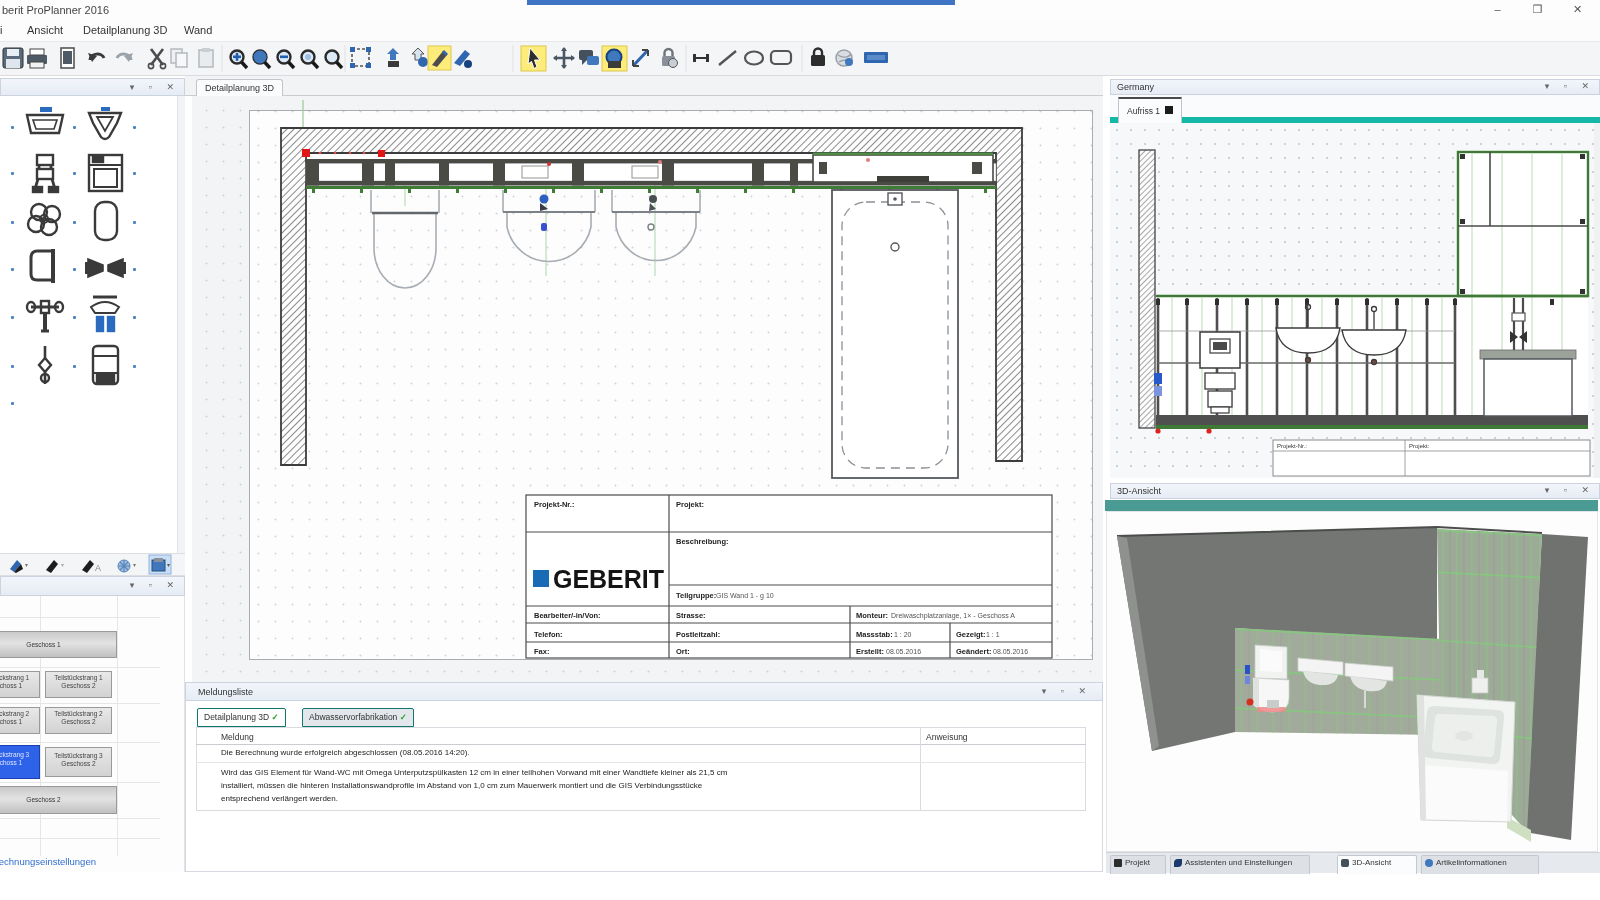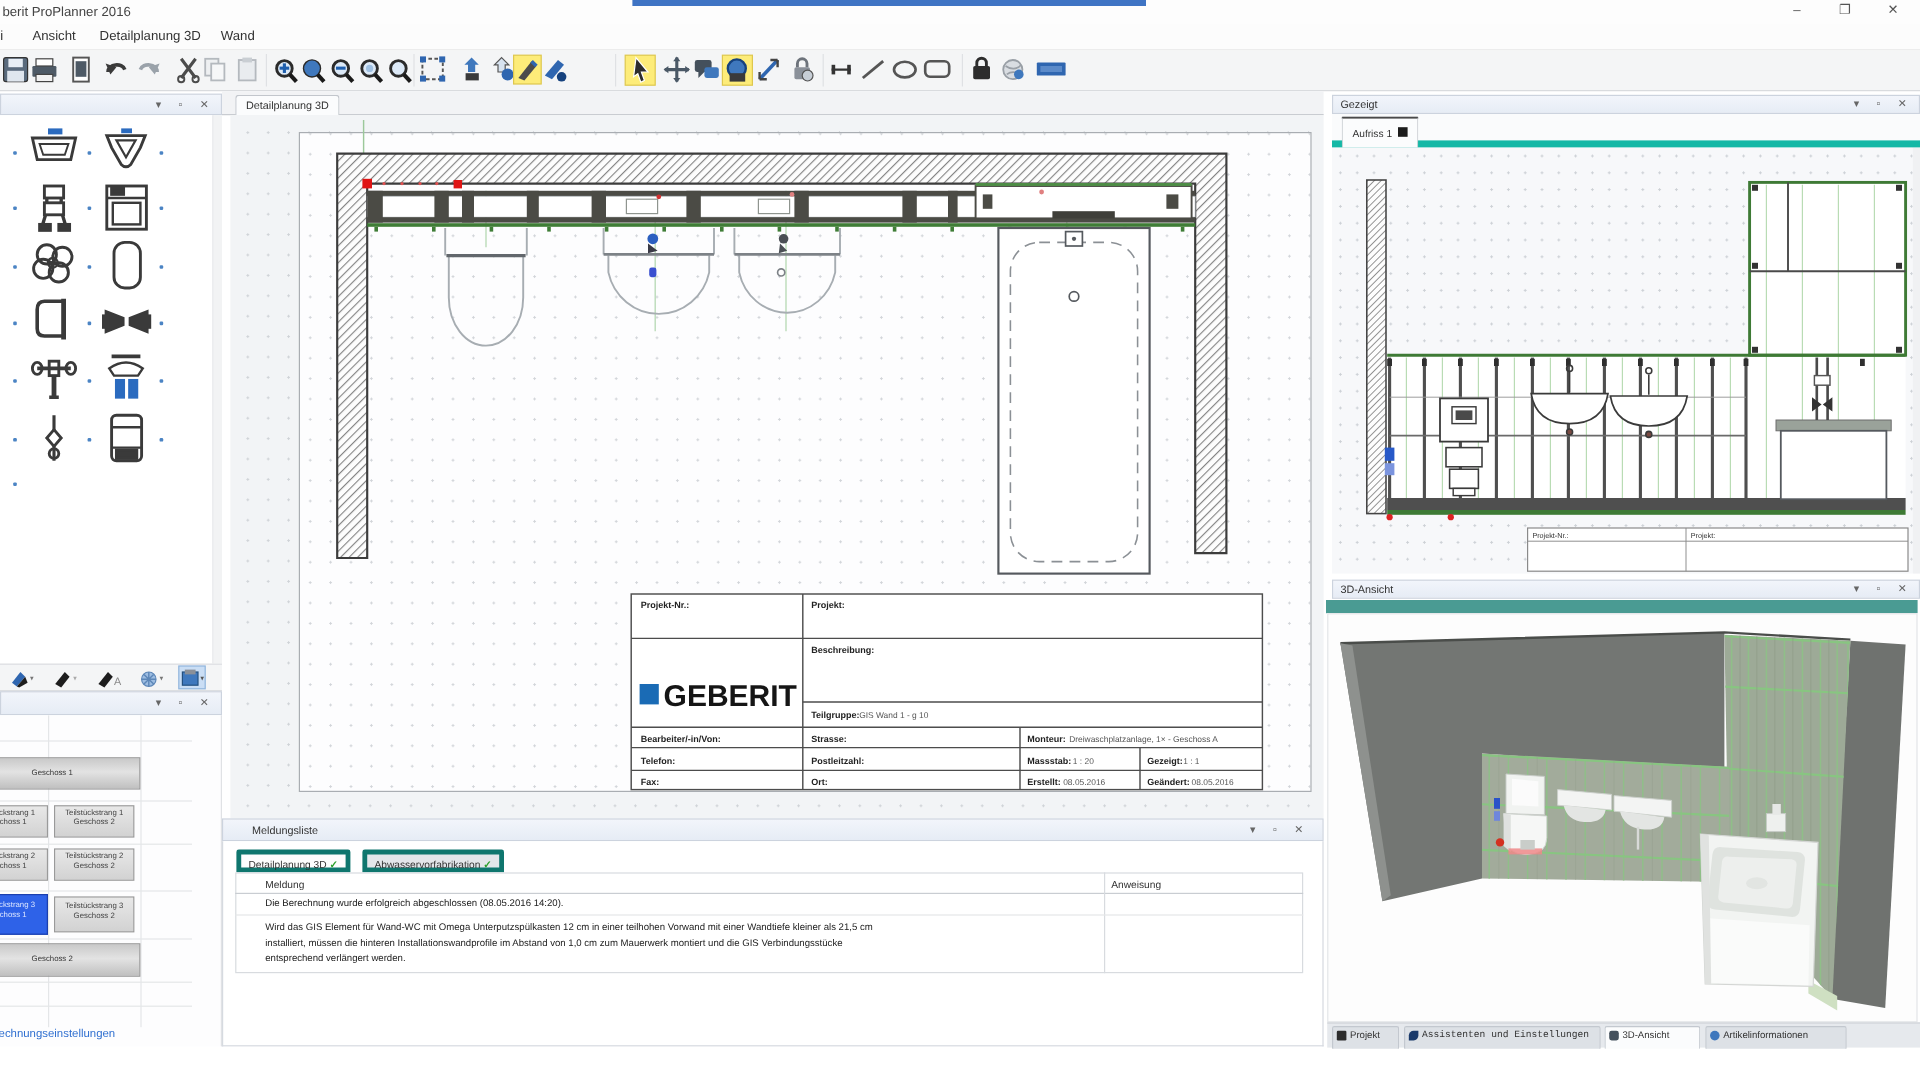--- a/index.html
+++ b/index.html
@@ -35,21 +35,21 @@
 
 #tabstrip { left:185px; top:76px; width:918px; height:20px; background:#f2f3f5; border-bottom:1px solid #c9ccd1;}
 .ctab { position:absolute; background:#fbfcfd; border:1px solid #c2c6cc; border-bottom:none; border-radius:3px 3px 0 0; font-size:9px; color:#333; padding:3px 8px 0 8px; height:17px; }
 #canvas { left:192px; top:96px; width:911px; height:586px; background:#f2f4f6;
   background-image:radial-gradient(circle, #cfd3d7 0.9px, transparent 1.1px);
   background-size:17px 17px; background-position:6px 6px; }
 #sheet { position:absolute; left:57px; top:14px; width:844px; height:550px; border:1px solid #a9adb2; background:#fdfdfe; background-image:radial-gradient(circle, #d2d5d9 0.9px, transparent 1.1px); background-size:17px 17px; background-position:0px 9px; }
 
 #meld-head { left:185px; top:682px; width:918px; height:19px; }
 #meld { left:185px; top:701px; width:918px; height:171px; background:#fff; border:1px solid #d6dae0; border-top:none;}
-.mtab { position:absolute; top:7px; height:19px; font-size:8.5px; color:#333; padding:3px 6px 0 6px; border:4px solid #0f766e; border-radius:2px 2px 0 0;}
+.mtab { position:absolute; top:7px; height:19px; font-size:8.5px; color:#333; padding:3px 6px 0 6px; border:1px solid #0f766e; border-radius:2px 2px 0 0;}
 .chk { color:#2ca02c; font-weight:bold; }
 #auf-head { left:1110px; top:79px; width:490px; height:16px; }
 #auf-tabrow { left:1110px; top:95px; width:490px; height:28px; background:#fafbfc; border-bottom:6px solid #14b8a6;}
 #auf-canvas { left:1110px; top:123px; width:484px; height:355px; background:#f7f8fa;
   background-image:radial-gradient(circle, #cdd1d6 0.9px, transparent 1.1px);
   background-size:14px 14px; }
 #auf-scroll { left:1594px; top:123px; width:6px; height:355px; background:#f0f1f3; }
 #v3d-head { left:1110px; top:483px; width:490px; height:16px; }
 #v3d-teal { left:1105px; top:500px; width:493px; height:11px; background:#4a9b93; }
 #v3d { left:1106px; top:511px; width:492px; height:341px; background:#fdfdfd; border:1px solid #e3e5e8;}
@@ -554,38 +554,38 @@
           <text x="794" y="541">1 : 1</text>
       <text x="694" y="558">08.05.2016</text>
           <text x="801" y="558">08.05.2016</text>
     </g>
     <rect x="341" y="474" width="16" height="17" fill="#1a6bb5"></rect>
     <text x="361" y="492" font-size="25" font-weight="bold" fill="#151515" textLength="110" style="letter-spacing:-1px;">GEBERIT</text>
   </svg>
   </div>
 
   <div class="abs phead" id="meld-head">
-      <span style="position:absolute;left:24px;top:4px;">Meldungsliste</span>
+      <span style="position:absolute;left:12px;top:4px;">Meldungsliste</span>
       <div class="phbtns" style="right:10px;">▾ ▫ ✕</div>
     </div>
   <div class="abs" id="meld">
     <div class="mtab" style="left:11px;background:#fdfdfd;">Detailplanung 3D <span class="chk">✓</span></div>
     <div class="mtab" style="left:116px;background:#e3e6ea;">Abwasservorfabrikation <span class="chk">✓</span></div>
     <div style="position:absolute;left:10px;top:26px;width:890px;height:84px;border:1px solid #d8dbdf;background:#fff;"></div>
     <div style="position:absolute;left:35px;top:31px;font-size:8.5px;color:#333;">Meldung</div>
     <div style="position:absolute;left:740px;top:31px;font-size:8.5px;color:#333;">Anweisung</div>
     <div class="gline" style="left:10px;top:43px;width:890px;height:1px;background:#c9cdd2;"></div>
     <div class="gline" style="left:734px;top:26px;width:1px;height:84px;background:#d8dbdf;"></div>
     <div class="gline" style="left:10px;top:61px;width:890px;height:1px;"></div>
     <div style="position:absolute;left:35px;top:47px;font-size:8px;color:#222;">Die Berechnung wurde erfolgreich abgeschlossen (08.05.2016 14:20).</div>
     <div style="position:absolute;left:35px;top:65px;font-size:8px;line-height:13px;color:#222;">Wird das GIS Element für Wand-WC mit Omega Unterputzspülkasten 12 cm in einer teilhohen Vorwand mit einer Wandtiefe kleiner als 21,5 cm<br>installiert, müssen die hinteren Installationswandprofile im Abstand von 1,0 cm zum Mauerwerk montiert und die GIS Verbindungsstücke<br>entsprechend verlängert werden.</div>
   </div>
 
   <div class="abs phead" id="auf-head">
-      <span style="position:absolute;left:6px;top:2px;">Gezeigt</span>
+      <span style="position:absolute;left:6px;top:2px;">Germany</span>
       <div class="phbtns" style="top:1px;">▾ ▫ ✕</div>
     </div>
   <div class="abs" id="auf-tabrow">
     <div class="ctab" style="left:8px;top:2px;height:26px;padding-top:7px;font-size:8.5px;border-top:2px solid #4a4a4a;border-radius:1px;">Aufriss 1&nbsp;&nbsp;<span style="display:inline-block;width:8px;height:8px;background:#1c1c1c;"></span></div>
   </div>
   <div class="abs" id="auf-canvas">
   <svg width="484" height="355" style="position:absolute;left:0;top:0;">
 
     <rect x="29" y="27" width="16" height="278" fill="url(#hatch2a)" stroke="#444" stroke-width="1.3"></rect>
     <defs>
@@ -807,18 +807,18 @@
     <polygon points="310,183 408,190 404,310 314,308" fill="#f2f4f2" stroke="#d4d6d4" stroke-width="1"></polygon>
     <path d="M328 194 Q321 193 320 200 L316 238 Q315 245 322 246 L385 252 Q392 253 393 246 L397 206 Q398 199 391 198 Z" fill="#dfe3df"></path>
     <path d="M334 202 Q329 201 328 206 L325 234 Q324 239 329 240 L381 245 Q386 246 387 241 L390 210 Q391 205 386 204 Z" fill="#edefed"></path>
     <ellipse cx="357" cy="224" rx="9" ry="5" fill="#e2e5e2"></ellipse>
     <polygon points="314,253 401,259 400,309 315,307" fill="#fafbfa"></polygon>
     <polygon points="310,183 317,184 319,308 314,308" fill="#e0e2e0"></polygon>
   </svg>
   </div>
   <div class="abs" id="v3d-tabs">
     <div class="btab" style="left:4px;width:56px;"><span style="position:absolute;left:3px;top:3px;width:8px;height:8px;background:#2d2d2d;border-radius:1px;"></span>Projekt</div>
-    <div class="btab" style="left:64px;width:164px;font-family:Liberation Mono, monospace;"><span style="position:absolute;left:3px;top:3px;width:8px;height:8px;background:#1a3a6b;border-radius:4px 0;"></span>Assistenten und Einstellungen</div>
+    <div class="btab" style="left:64px;width:140px;"><span style="position:absolute;left:3px;top:3px;width:8px;height:8px;background:#1a3a6b;border-radius:4px 0;"></span>Assistenten und Einstellungen</div>
     <div class="btab act" style="left:231px;width:80px;"><span style="position:absolute;left:3px;top:3px;width:8px;height:8px;background:#44505c;border-radius:2px;"></span>3D-Ansicht</div>
     <div class="btab" style="left:315px;width:118px;"><span style="position:absolute;left:3px;top:3px;width:8px;height:8px;background:#3f78bd;border-radius:4px;"></span>Artikelinformationen</div>
   </div>
 
 </div>
 
 </body></html>

